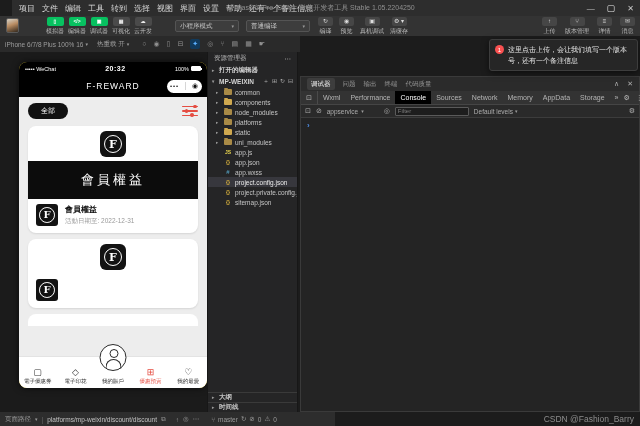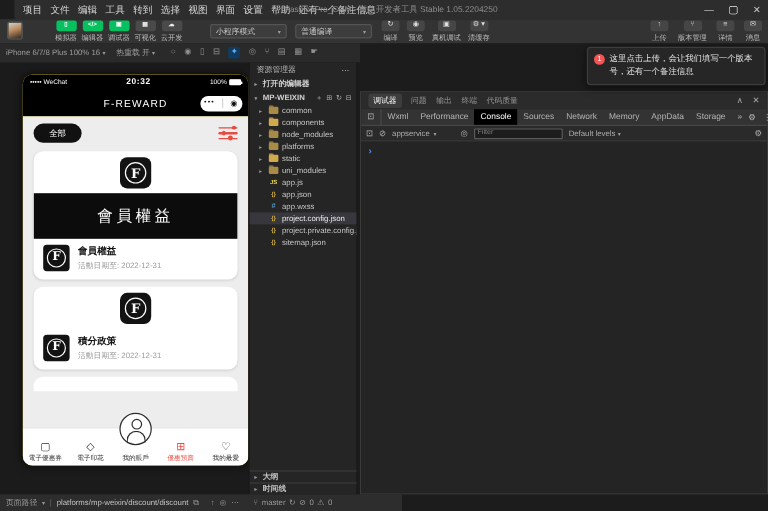--- a/index.html
+++ b/index.html
@@ -310,24 +310,20 @@
         <div class="card">
           <div class="card-logo-wrap">
             <span class="logo logo-big">
                 <i>F</i>
               </span>
           </div>
           <div class="card-foot">
             <span class="logo logo-sm">
                 <i>F</i>
               </span>
-            <span>
-              <div class="foot-name">積分政策</div>
-              <div class="foot-date">活動日期至: 2022-12-31</div>
-            </span>
           </div>
         </div>
 
         <div class="card-stub"></div>
       </div>
       <div class="p-tabbar">
         <div class="person-circle"></div>
         <div class="p-tab">
           <span class="t-ic">▢</span>
           <span class="t-lb">電子優惠券</span>
@@ -510,15 +506,18 @@
       <span class="sb-git">
         <span>⑂</span>
         <span>master</span>
         <span>↻</span>
         <span>⊘</span>
         <span>0</span>
         <span>⚠</span>
         <span>0</span>
       </span>
     </div>
+    <div class="sb-right">
+      <span>CSDN @Fashion_Barry</span>
+    </div>
   </div>
 
 </div>
 
 </body></html>

